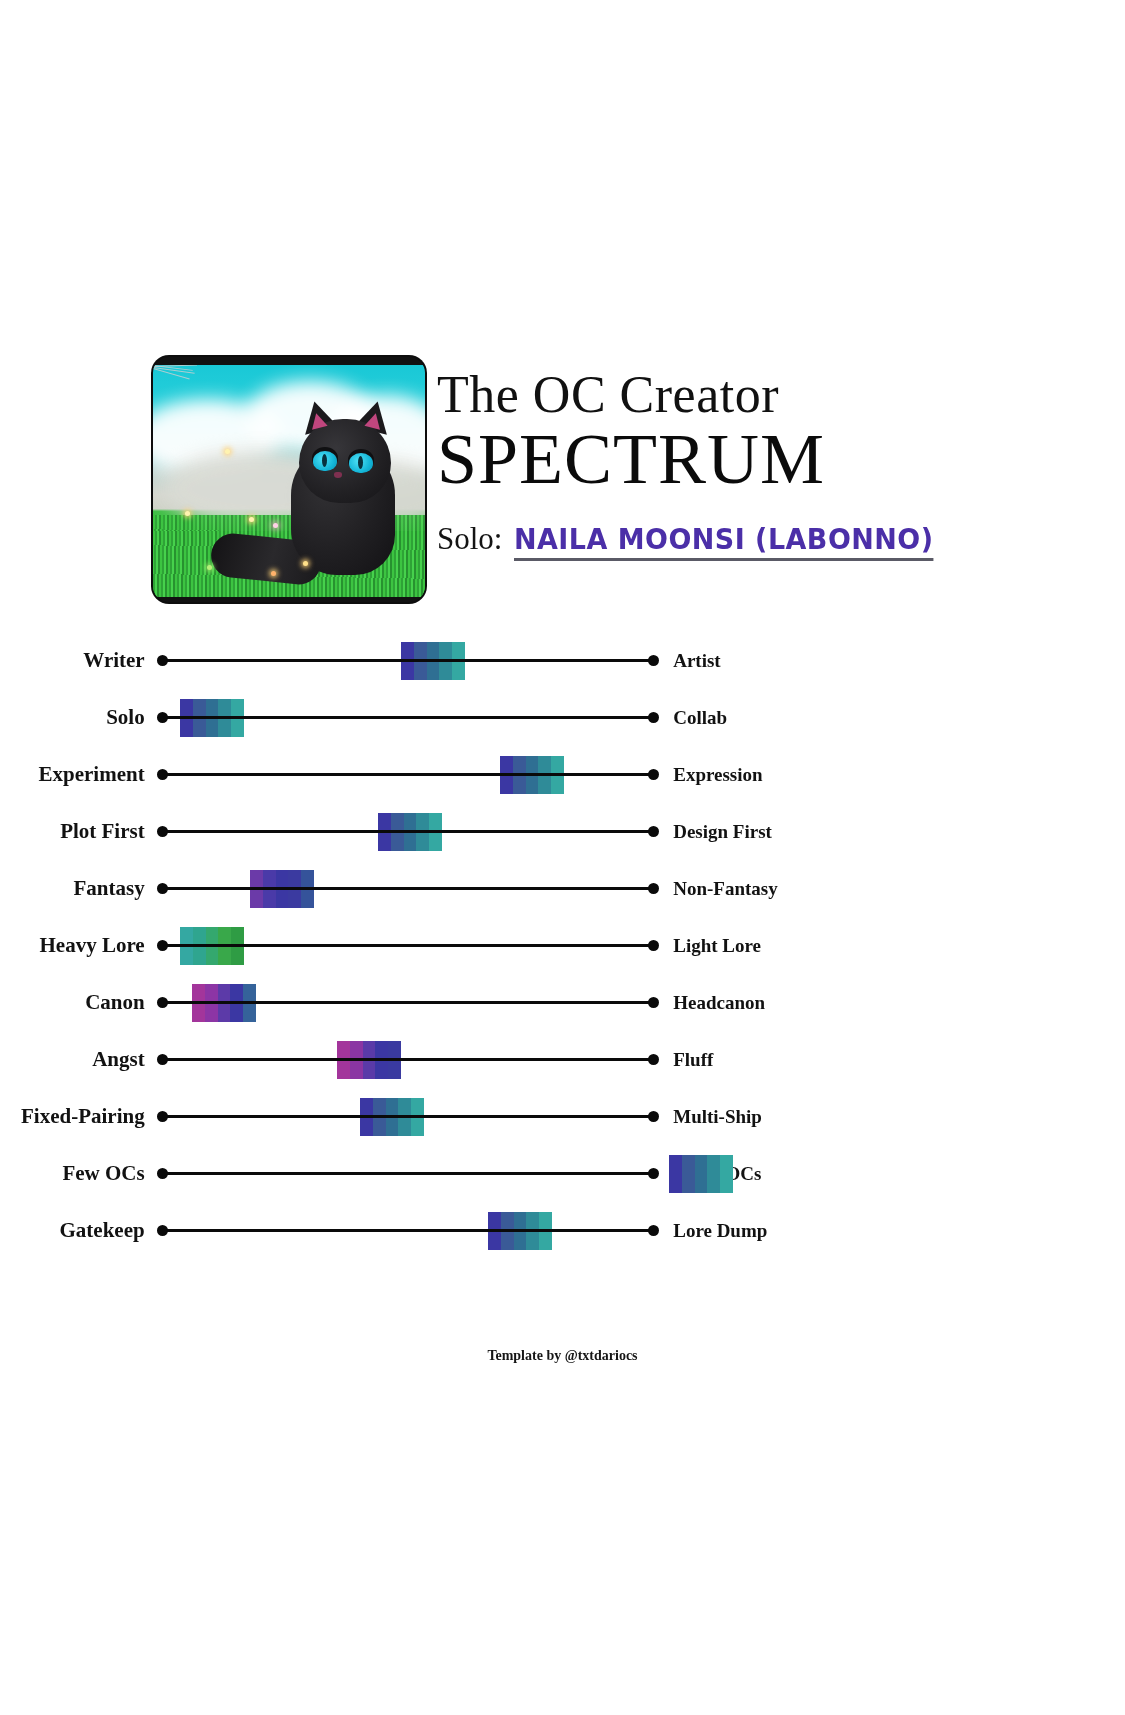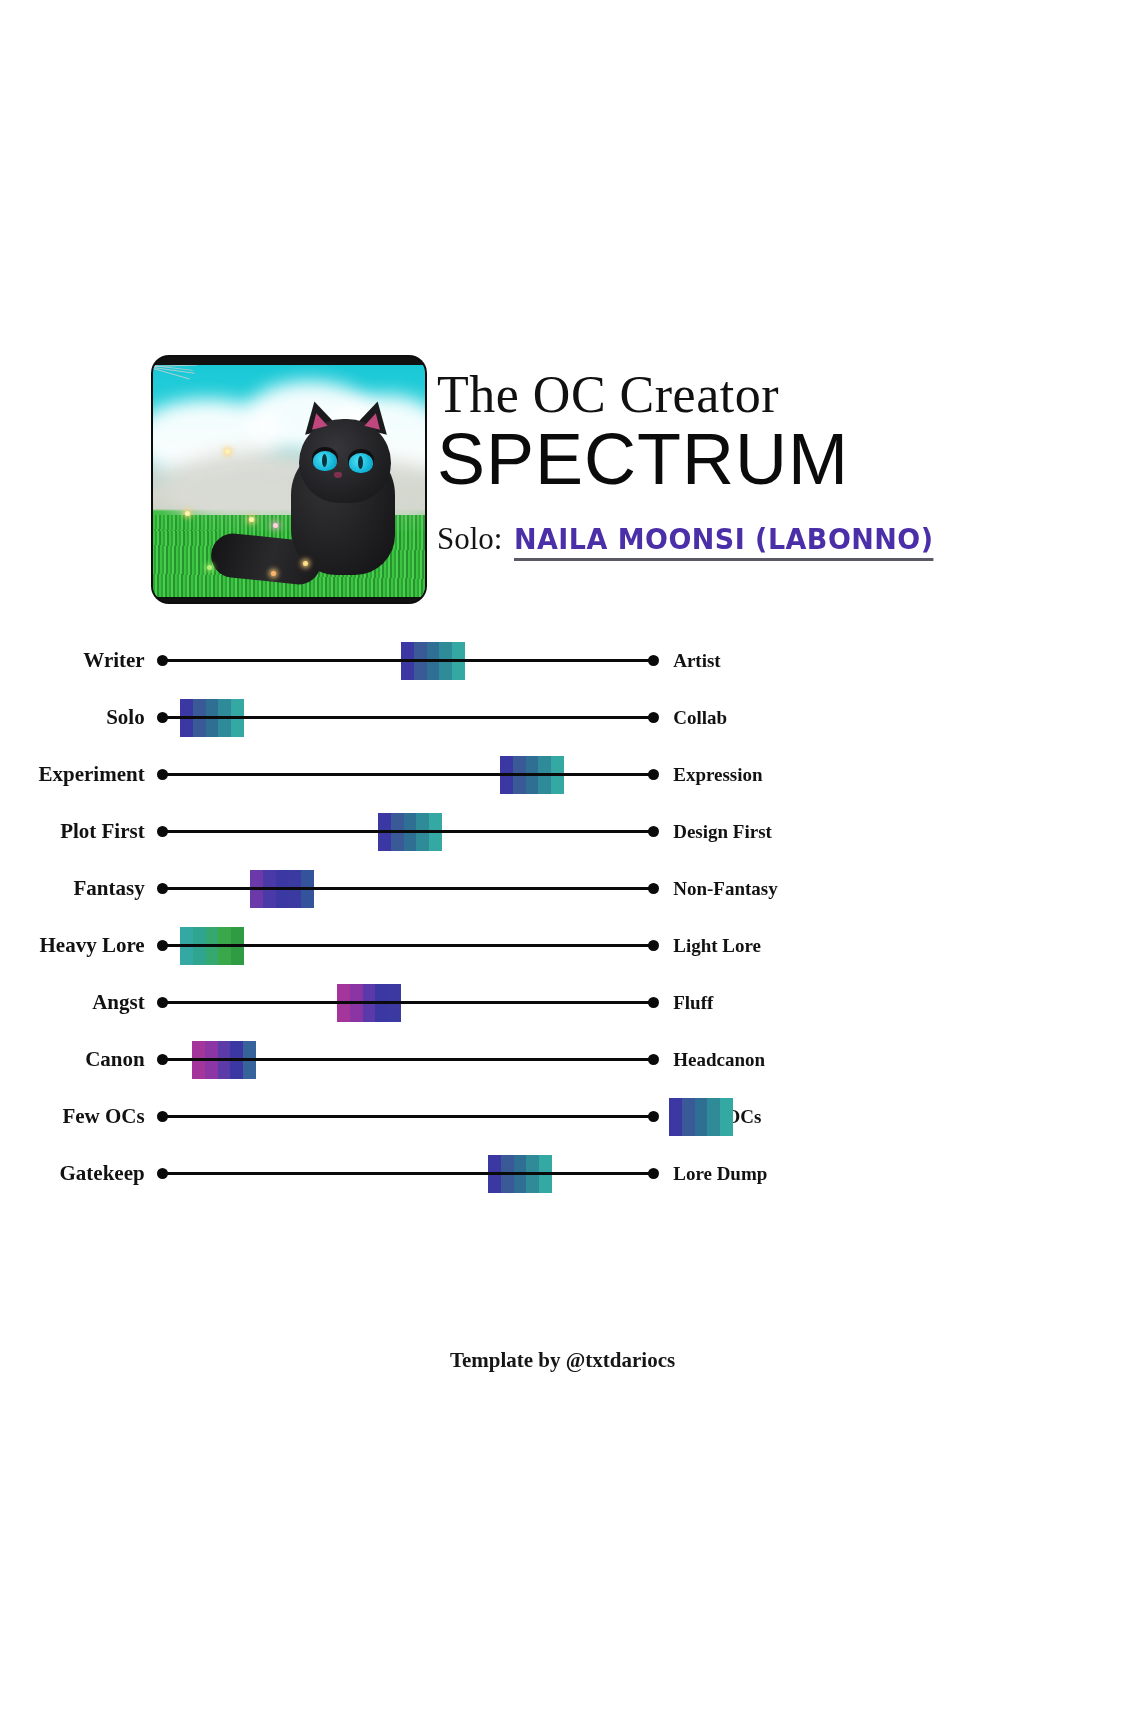--- a/index.html
+++ b/index.html
@@ -141,21 +141,21 @@
     line-height: 56px;
     letter-spacing: .5px;
     color: #111111;
     font-family: "Liberation Serif", "DejaVu Serif", serif;
   }
   #title-line2 {
     font-size: 72px;
     line-height: 72px;
     letter-spacing: 1px;
     color: #0b0b0b;
-    font-family: Liberation Sans, sans-serif;
+    font-family: Liberation Serif, serif;
   }
   #name-row {
     margin-top: 26px;
     display: flex;
     align-items: baseline;
     gap: 12px;
   }
   #name-label {
     font-size: 31px;
     color: #141414;
@@ -241,21 +241,21 @@
     font-family: "Liberation Serif", "DejaVu Serif", serif;
   }
 
   
   #footer {
     position: absolute;
     left: 0;
     top: 1348px;
     width: 1125px;
     text-align: center;
-    font-size: 21px;
+    font-size: 14px;
     font-weight: 700;
     color: #161616;
     font-family: "Liberation Serif", "DejaVu Serif", serif;
   }
 </style>
 </head>
 <body>
 
 <div id="header">
 
@@ -364,38 +364,48 @@
       <div class="row-left">Heavy Lore</div>
       <div class="track-wrap">
         <div class="marker" style="left: 23.3px; background: linear-gradient(90deg, rgb(52, 168, 162) 0%, rgb(52, 168, 162) 20%, rgb(47, 165, 143) 20%, rgb(47, 165, 143) 40%, rgb(52, 168, 110) 40%, rgb(52, 168, 110) 60%, rgb(57, 168, 74) 60%, rgb(57, 168, 74) 80%, rgb(47, 156, 68) 80%, rgb(47, 156, 68) 100%);"></div>
         <div class="track-line"></div>
         <div class="endpoint left"></div>
         <div class="endpoint right"></div>
       </div>
       <div class="row-right">Light Lore</div>
     </div>
     <div class="row">
+      <div class="row-left">Canon</div>
+      <div class="track-wrap">
+        <div class="marker" style="left: 34.9px; background: linear-gradient(90deg, rgb(163, 53, 155) 0%, rgb(163, 53, 155) 20%, rgb(140, 53, 165) 20%, rgb(140, 53, 165) 40%, rgb(92, 58, 168) 40%, rgb(92, 58, 168) 60%, rgb(59, 55, 163) 60%, rgb(59, 55, 163) 80%, rgb(53, 99, 154) 80%, rgb(53, 99, 154) 100%);"></div>
+        <div class="track-line"></div>
+        <div class="endpoint left"></div>
+        <div class="endpoint right"></div>
+      </div>
+      <div class="row-right">Headcanon</div>
+    </div>
+    <div class="row">
       <div class="row-left">Angst</div>
       <div class="track-wrap">
         <div class="marker" style="left: 180.4px; background: linear-gradient(90deg, rgb(163, 53, 155) 0%, rgb(163, 53, 155) 20%, rgb(138, 53, 163) 20%, rgb(138, 53, 163) 40%, rgb(90, 58, 168) 40%, rgb(90, 58, 168) 60%, rgb(59, 55, 163) 60%, rgb(59, 55, 163) 80%, rgb(58, 58, 160) 80%, rgb(58, 58, 160) 100%);"></div>
         <div class="track-line"></div>
         <div class="endpoint left"></div>
         <div class="endpoint right"></div>
       </div>
       <div class="row-right">Fluff</div>
     </div>
     <div class="row">
-      <div class="row-left">Canon</div>
-      <div class="track-wrap">
-        <div class="marker" style="left: 34.9px; background: linear-gradient(90deg, rgb(163, 53, 155) 0%, rgb(163, 53, 155) 20%, rgb(140, 53, 165) 20%, rgb(140, 53, 165) 40%, rgb(92, 58, 168) 40%, rgb(92, 58, 168) 60%, rgb(59, 55, 163) 60%, rgb(59, 55, 163) 80%, rgb(53, 99, 154) 80%, rgb(53, 99, 154) 100%);"></div>
-        <div class="track-line"></div>
-        <div class="endpoint left"></div>
-        <div class="endpoint right"></div>
-      </div>
-      <div class="row-right">Headcanon</div>
+      <div class="row-left">Fixed-Pairing</div>
+      <div class="track-wrap">
+        <div class="marker" style="left: 203.7px; background: linear-gradient(90deg, rgb(59, 55, 163) 0%, rgb(59, 55, 163) 20%, rgb(58, 90, 151) 20%, rgb(58, 90, 151) 40%, rgb(47, 111, 147) 40%, rgb(47, 111, 147) 60%, rgb(47, 139, 152) 60%, rgb(47, 139, 152) 80%, rgb(52, 168, 162) 80%, rgb(52, 168, 162) 100%);"></div>
+        <div class="track-line"></div>
+        <div class="endpoint left"></div>
+        <div class="endpoint right"></div>
+      </div>
+      <div class="row-right">Multi-Ship</div>
     </div>
     <div class="row">
       <div class="row-left">Few OCs</div>
       <div class="track-wrap">
         <div class="marker" style="left: 512.2px; background: linear-gradient(90deg, rgb(59, 55, 163) 0%, rgb(59, 55, 163) 20%, rgb(58, 90, 151) 20%, rgb(58, 90, 151) 40%, rgb(47, 111, 147) 40%, rgb(47, 111, 147) 60%, rgb(47, 139, 152) 60%, rgb(47, 139, 152) 80%, rgb(52, 168, 162) 80%, rgb(52, 168, 162) 100%);"></div>
         <div class="track-line"></div>
         <div class="endpoint left"></div>
         <div class="endpoint right"></div>
       </div>
       <div class="row-right">Many OCs</div>

